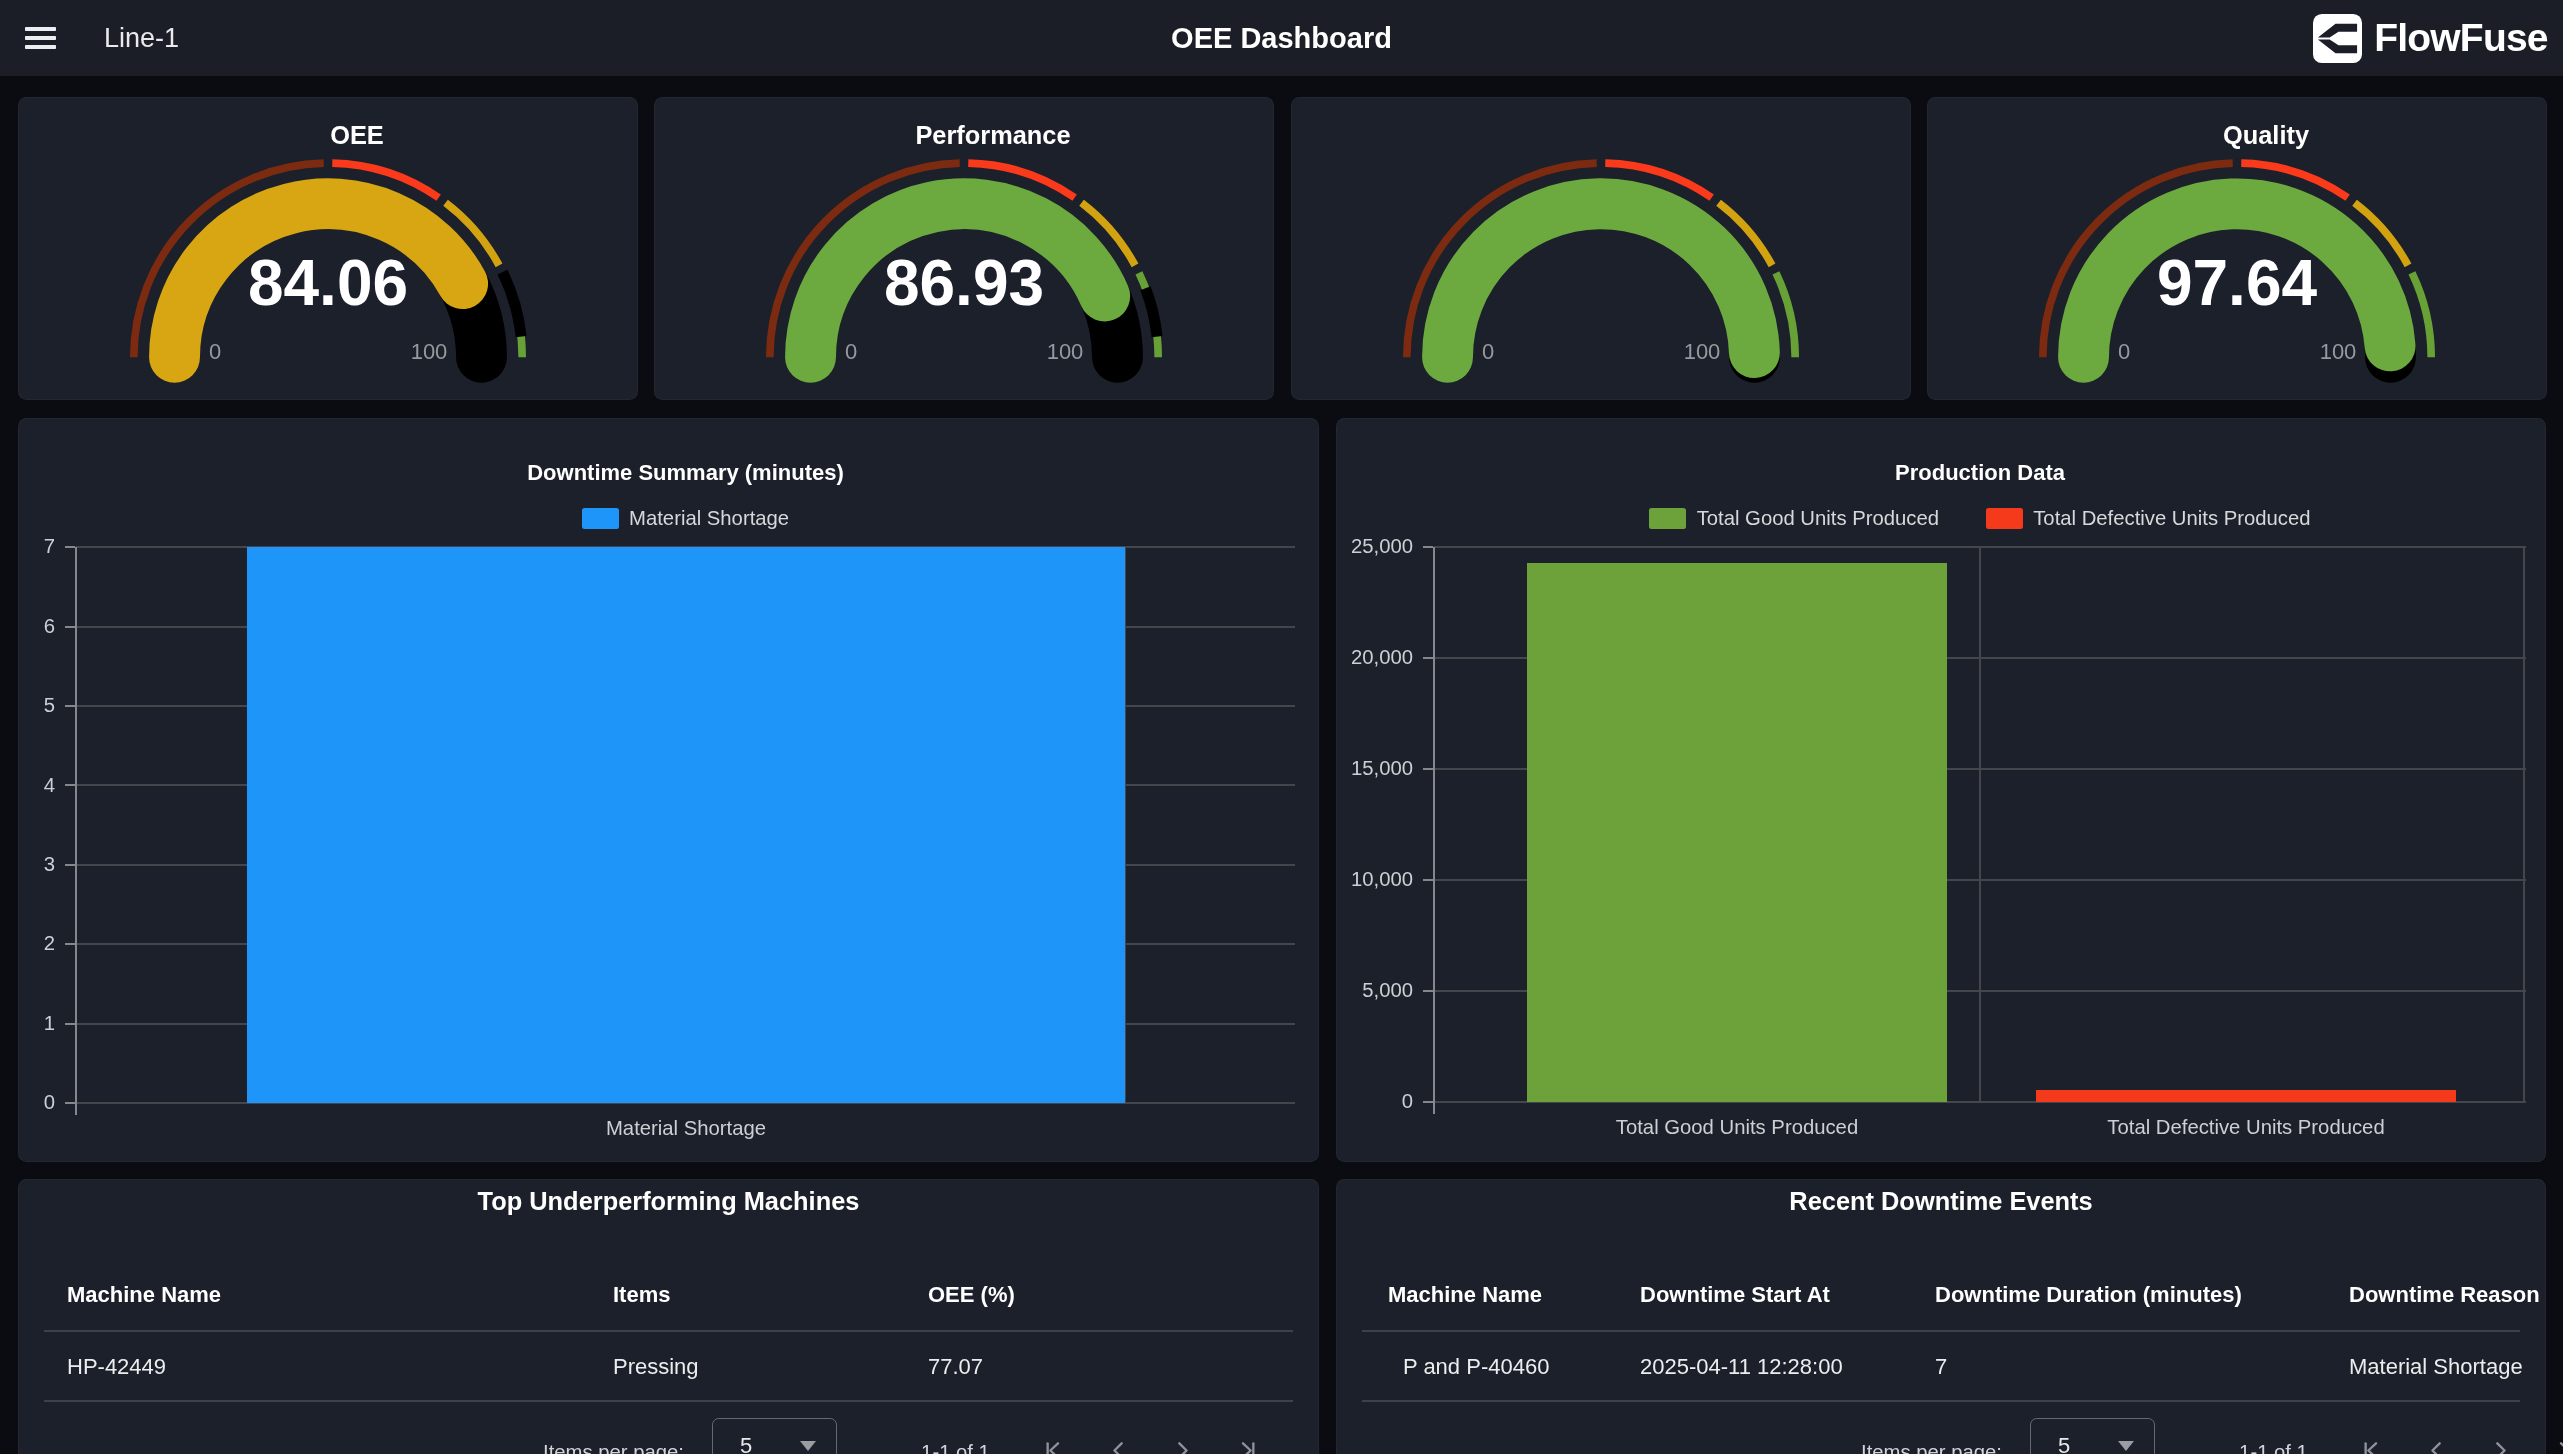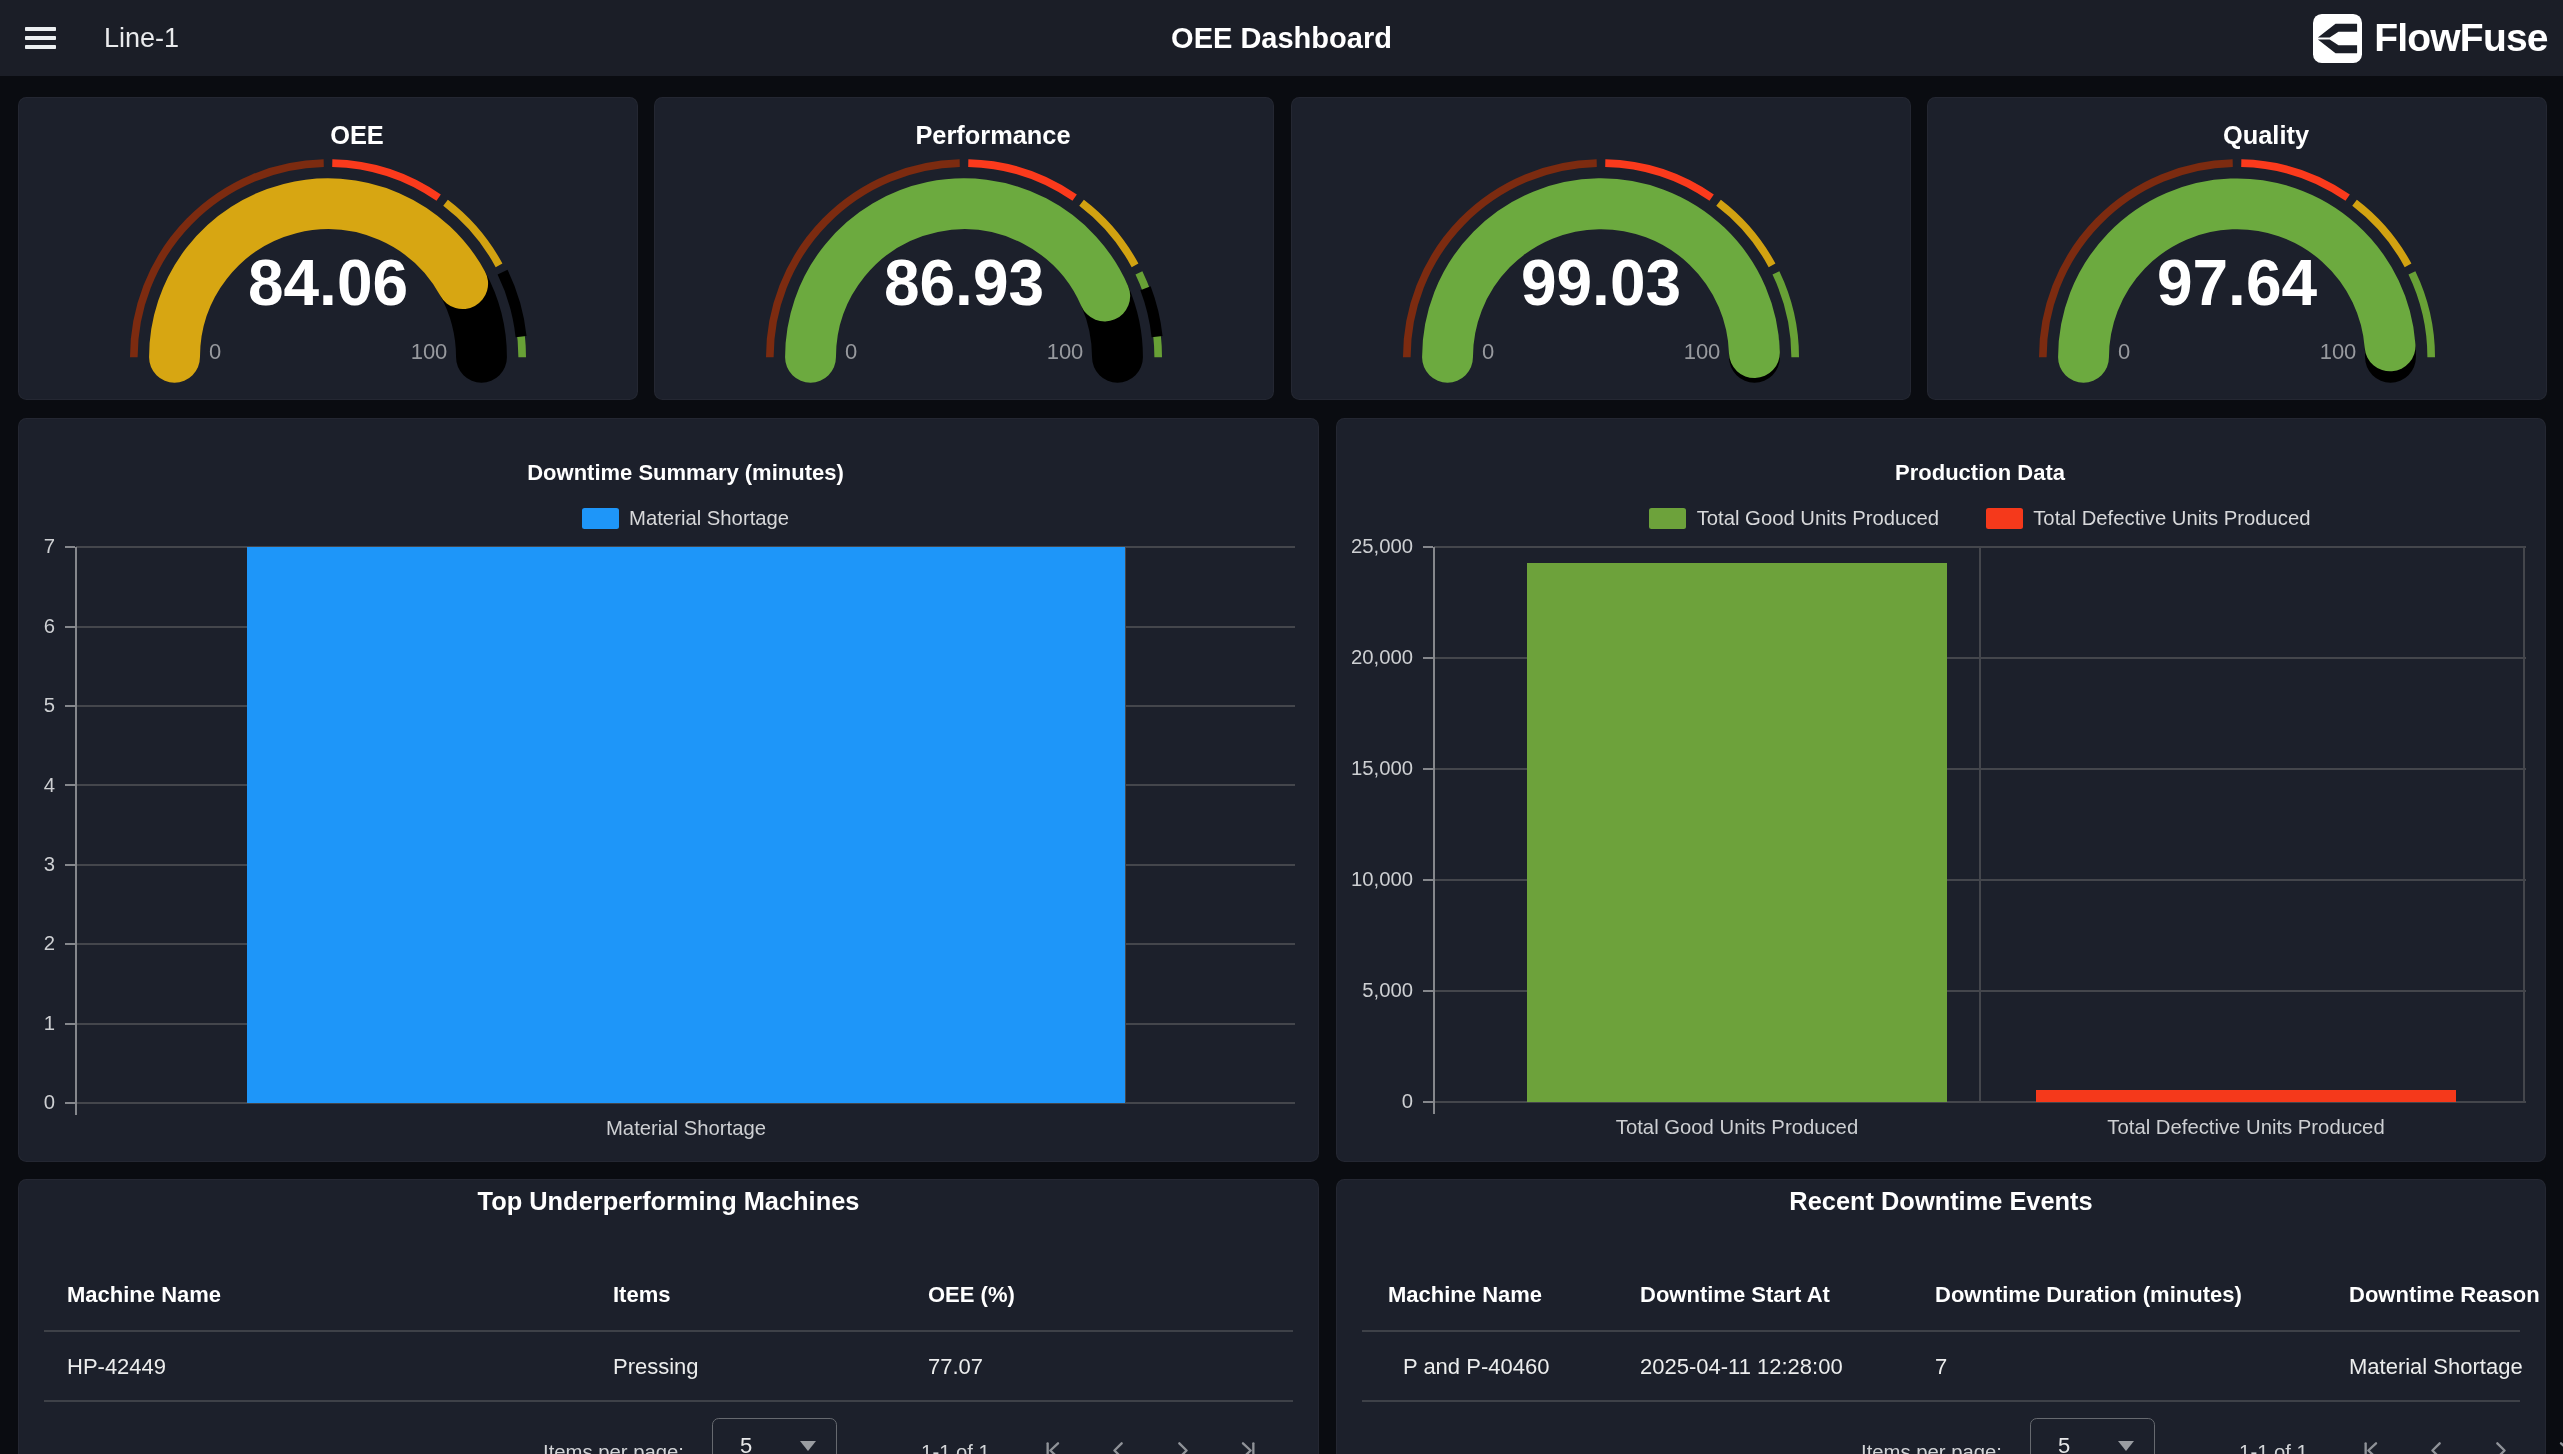--- a/index.html
+++ b/index.html
@@ -132,21 +132,20 @@
 </div>
 <div class="card gauge-card" style="left:1291px">
   <div class="gauge-host"><svg width="424" height="229" viewBox="0 0 500 270">
         <path d="M 21.00 235.00 A 229 229 0 0 1 244.96 6.06" stroke="#7C2B10" stroke-width="9" fill="none" stroke-linecap="butt"></path>
         <path d="M 255.04 6.06 A 229 229 0 0 1 380.50 46.82" stroke="#FB3A1C" stroke-width="9" fill="none" stroke-linecap="butt"></path>
         <path d="M 388.64 52.74 A 229 229 0 0 1 451.71 126.57" stroke="#D2A211" stroke-width="9" fill="none" stroke-linecap="butt"></path>
         <path d="M 456.28 135.55 A 229 229 0 0 1 479.00 235.00" stroke="#68A136" stroke-width="9" fill="none" stroke-linecap="butt"></path>
         <path d="M 430.91 229.43 A 181 181 0 0 1 431.00 235.00" stroke="#000000" stroke-width="60" fill="none" stroke-linecap="round"></path>
         <path d="M 69.00 235.00 A 181 181 0 0 1 430.92 229.49" stroke="#6CAA3F" stroke-width="60" fill="none" stroke-linecap="round"></path>
       </svg></div>
-  <div class="gnum">99.03</div>
   <div class="gminmax" style="left:145px">0</div>
   <div class="gminmax" style="left:359px">100</div>
 </div>
 <div class="card gauge-card" style="left:1927px">
   <div class="gtitle">Quality</div>
   <div class="gauge-host"><svg width="424" height="229" viewBox="0 0 500 270">
         <path d="M 21.00 235.00 A 229 229 0 0 1 244.96 6.06" stroke="#7C2B10" stroke-width="9" fill="none" stroke-linecap="butt"></path>
         <path d="M 255.04 6.06 A 229 229 0 0 1 380.50 46.82" stroke="#FB3A1C" stroke-width="9" fill="none" stroke-linecap="butt"></path>
         <path d="M 388.64 52.74 A 229 229 0 0 1 451.71 126.57" stroke="#D2A211" stroke-width="9" fill="none" stroke-linecap="butt"></path>
         <path d="M 456.28 135.55 A 229 229 0 0 1 479.00 235.00" stroke="#68A136" stroke-width="9" fill="none" stroke-linecap="butt"></path>

